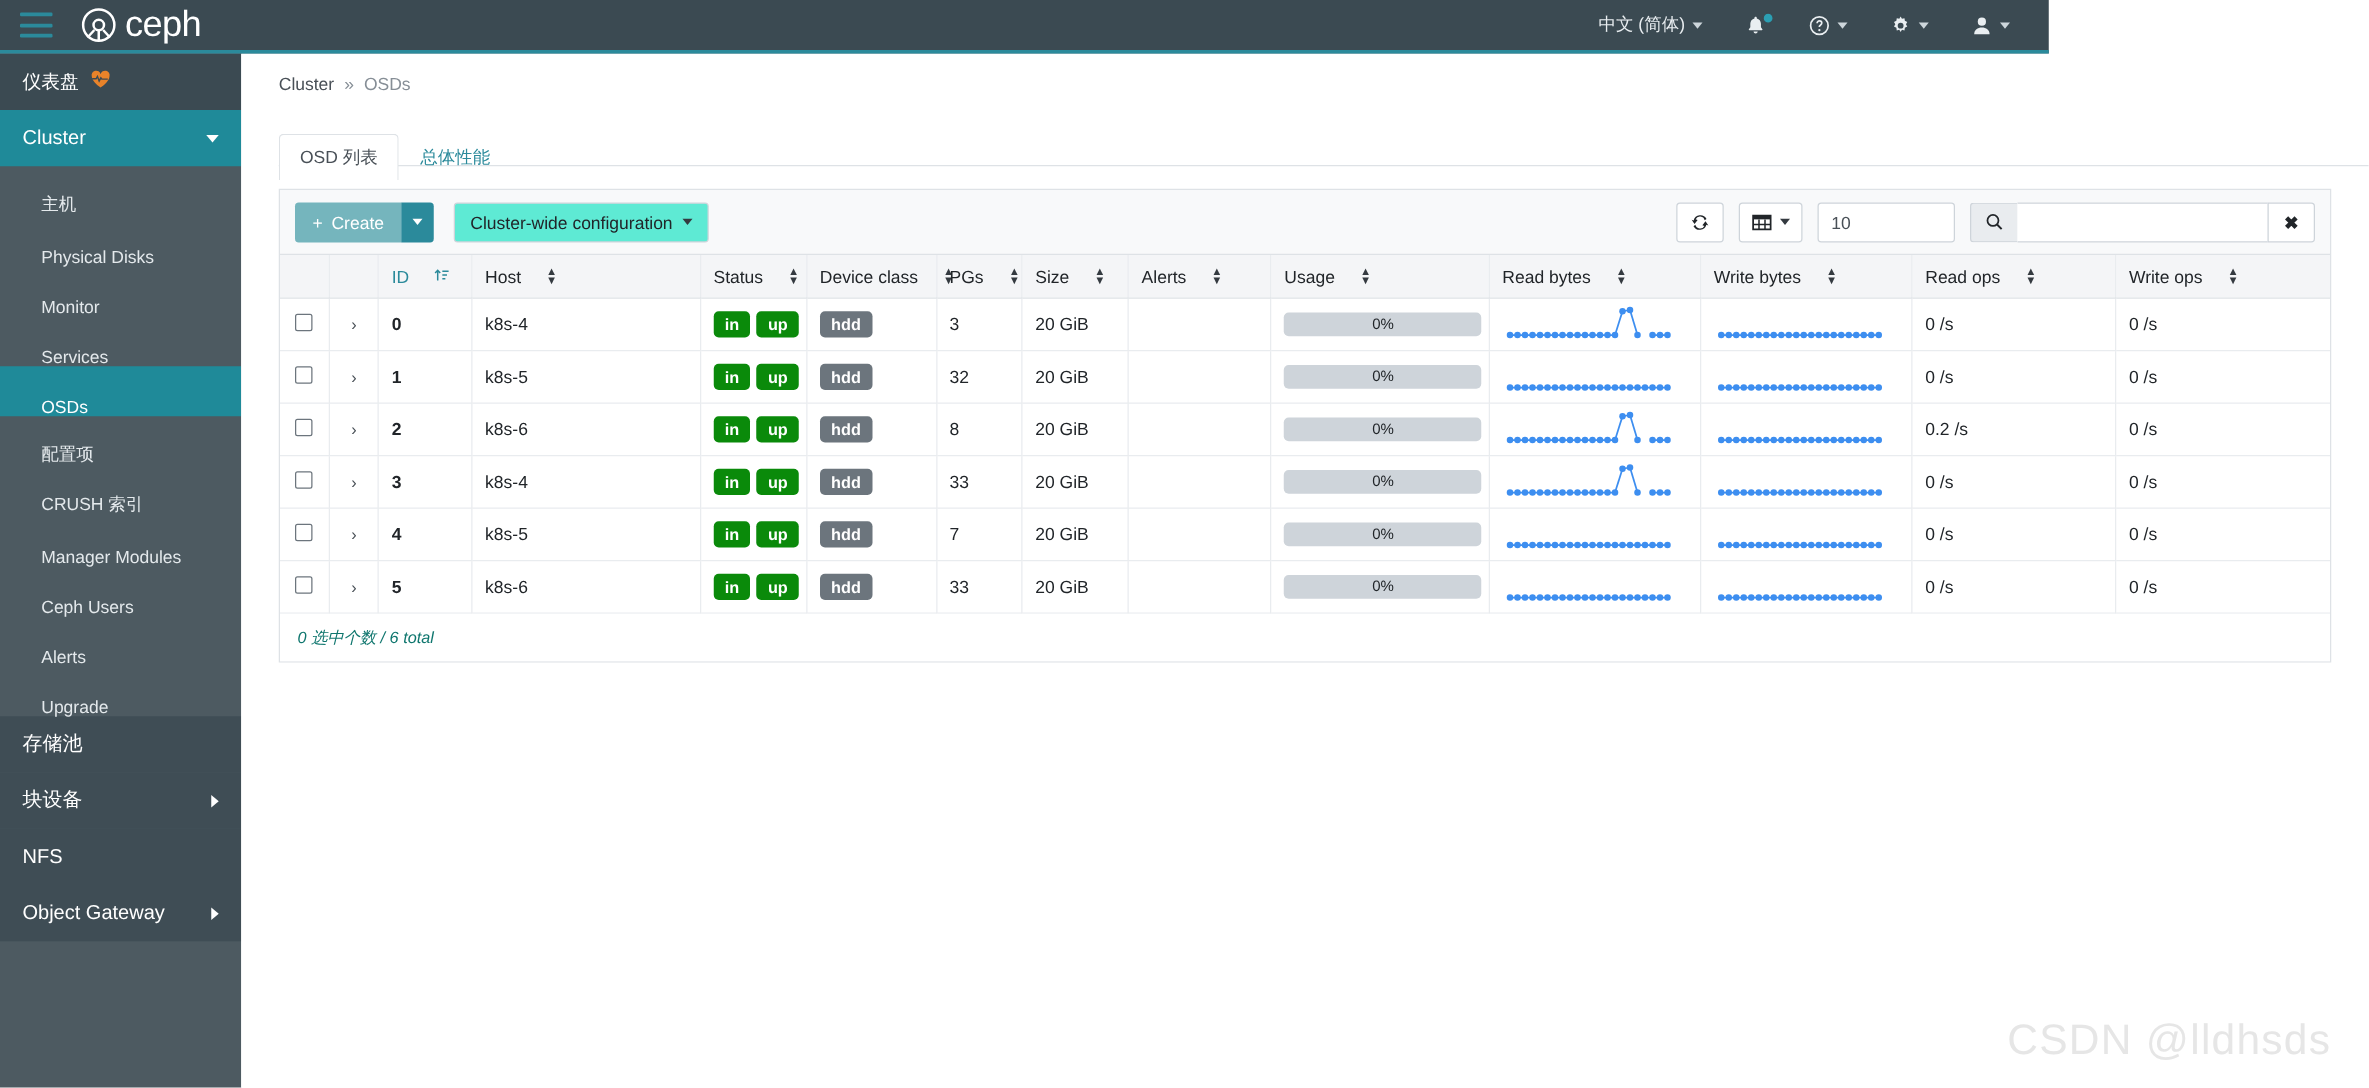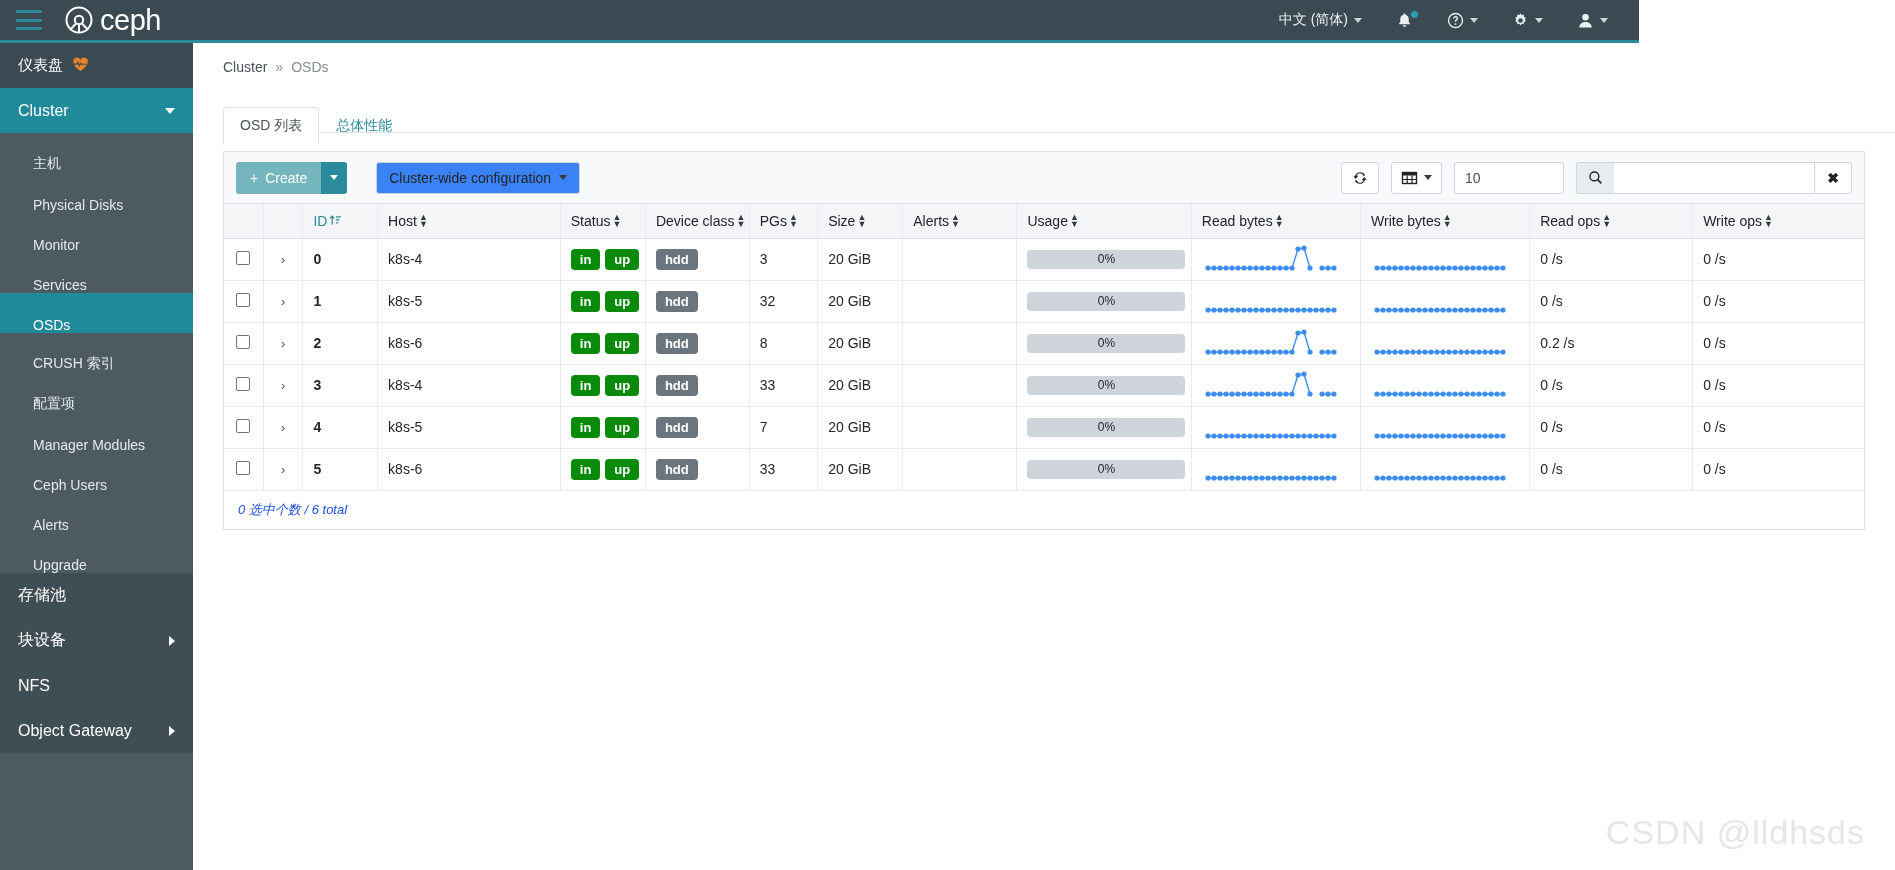--- a/index.html
+++ b/index.html
@@ -116,23 +116,23 @@
   .btn-create-split {
     background: #2b8a9b; border: none; width: 26px; height: 32px;
     border-top-right-radius: 3px; border-bottom-right-radius: 3px;
     display: flex; align-items: center; justify-content: center; cursor: pointer;
   }
   .caret-w {
     width: 0; height: 0; border-left: 4px solid transparent; border-right: 4px solid transparent;
     border-top: 5px solid #fff;
   }
   .btn-outline {
-    height: 32px; padding: 0 12px; font-size: 14px; background: #3b82f6;
+    height: 32px; padding: 0 12px; font-size: 14px; background: #5eead4;
     border: 1px solid #ced4da; border-radius: 3px; color: #212529;
-    display: flex; align-items: center; gap: 8px; cursor: pointer; margin-left: 29px;
+    display: flex; align-items: center; gap: 8px; cursor: pointer; margin-left: 16px;
   }
   .caret-k {
     width: 0; height: 0; border-left: 4px solid transparent; border-right: 4px solid transparent;
     border-top: 5px solid #343a40;
   }
   .tb-spacer { flex: 1; }
   .icon-btn {
     height: 32px; min-width: 38px; background: #fff; border: 1px solid #ced4da;
     border-radius: 3px; display: flex; align-items: center; justify-content: center;
     gap: 6px; cursor: pointer; margin-left: 12px; padding: 0 9px;
@@ -157,21 +157,21 @@
     display: flex; align-items: center; justify-content: center; cursor: pointer;
     font-size: 14px; font-weight: bold; color: #212529;
   }
   
   table { border-collapse: collapse; width: 100%; table-layout: fixed; }
   thead th {
     background: #f4f5f7; border-bottom: 1px solid #dee2e6; border-right: 1px solid #e9ecef;
     height: 34px; font-size: 14px; font-weight: normal; color: #212529;
     text-align: left; padding: 0 10px; white-space: nowrap;
   }
-  thead th .hd { display: flex; align-items: center; gap: 2px; cursor: pointer; }
+  thead th .hd { display: flex; align-items: center; gap: 20px; cursor: pointer; }
   thead th.sorted .hd { color: #2b8a9b; }
   tbody td {
     border-bottom: 1px solid #e9ecef; border-right: 1px solid #e9ecef;
     height: 42px; padding: 0 10px; font-size: 14px; vertical-align: middle;
     white-space: nowrap; overflow: hidden;
   }
   tbody tr td:last-child, thead th:last-child { border-right: none; }
   .sort-arrows { display: inline-flex; flex-direction: column; line-height: 0; }
   .sort-arrows i { font-style: normal; font-size: 9px; color: #343a40; line-height: 7px; }
   .chk {
@@ -188,21 +188,21 @@
     padding: 3px 9px; font-size: 13px; font-weight: bold;
   }
   .usage-bar {
     background: #ced4da; border-radius: 4px; height: 19px; width: 158px;
     display: flex; align-items: center; justify-content: center;
     font-size: 12px; color: #212529;
   }
   .id-cell { font-weight: bold; }
   #tfoot {
     height: 38px; display: flex; align-items: center; padding-left: 14px;
-    font-size: 13px; font-style: italic; color: #1d4ed8; background: #fff;
+    font-size: 13px; font-style: italic; color: #0f766e; background: #fff;
   }
   
   #watermark {
     position: absolute; right: 30px; bottom: 18px;
     font-size: 34px; color: #e6e6e6; letter-spacing: 1px; user-select: none;
   }
 </style>
 </head>
 <body>
 
@@ -289,24 +289,24 @@
     <div class="nav-sub">
         <span>Monitor</span>
       </div>
     <div class="nav-sub">
         <span>Services</span>
       </div>
     <div class="nav-sub selected">
         <span>OSDs</span>
       </div>
     <div class="nav-sub">
-        <span>CRUSH 索引</span>
+        <span>配置项</span>
       </div>
     <div class="nav-sub">
-        <span>配置项</span>
+        <span>CRUSH 索引</span>
       </div>
     <div class="nav-sub">
         <span>Manager Modules</span>
       </div>
     <div class="nav-sub">
         <span>Ceph Users</span>
       </div>
     <div class="nav-sub">
         <span>Alerts</span>
       </div>

